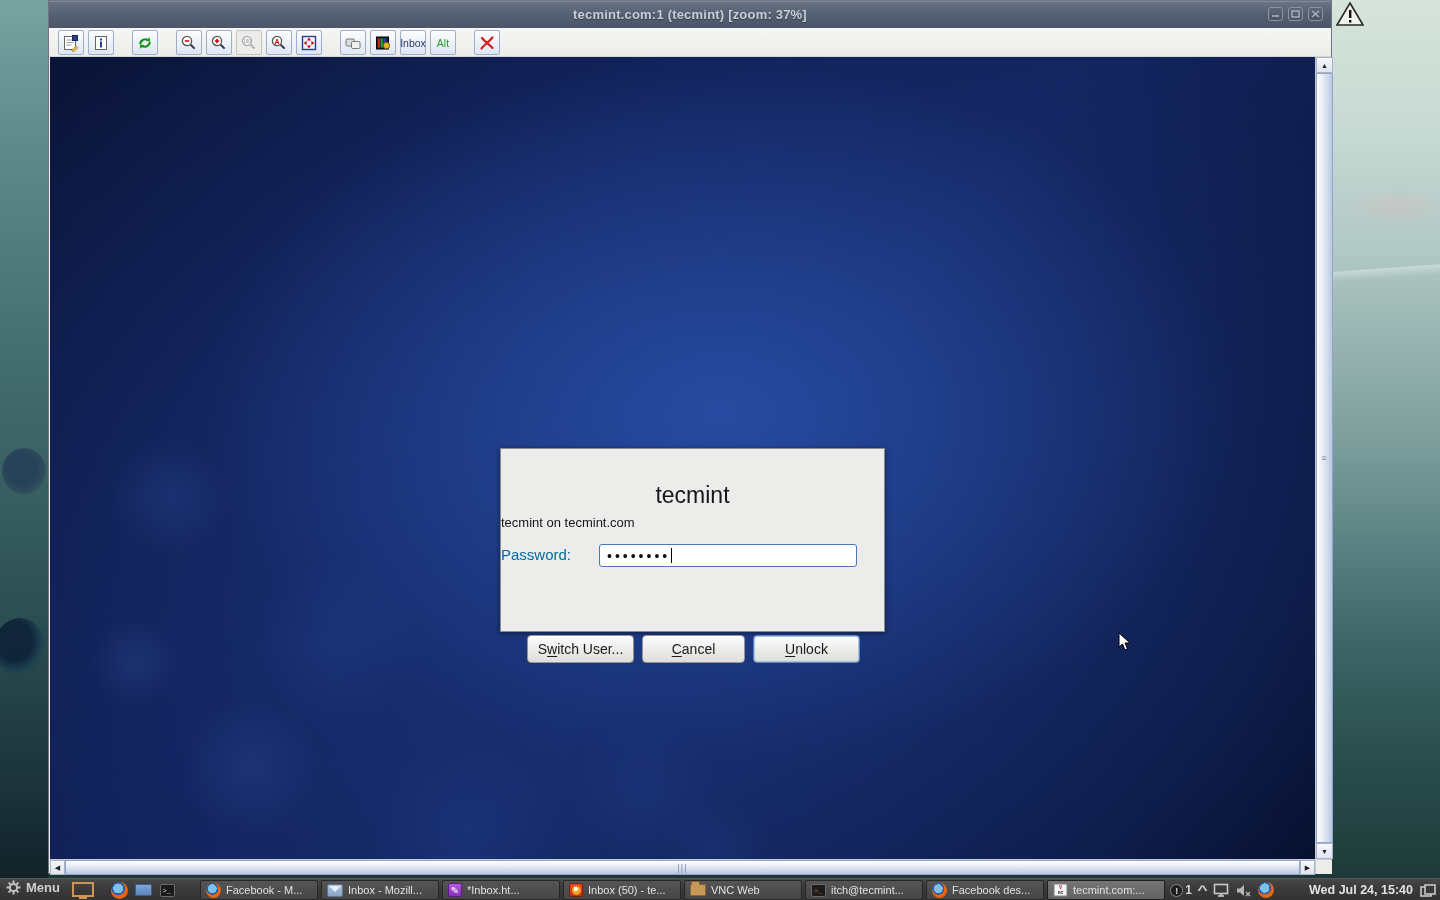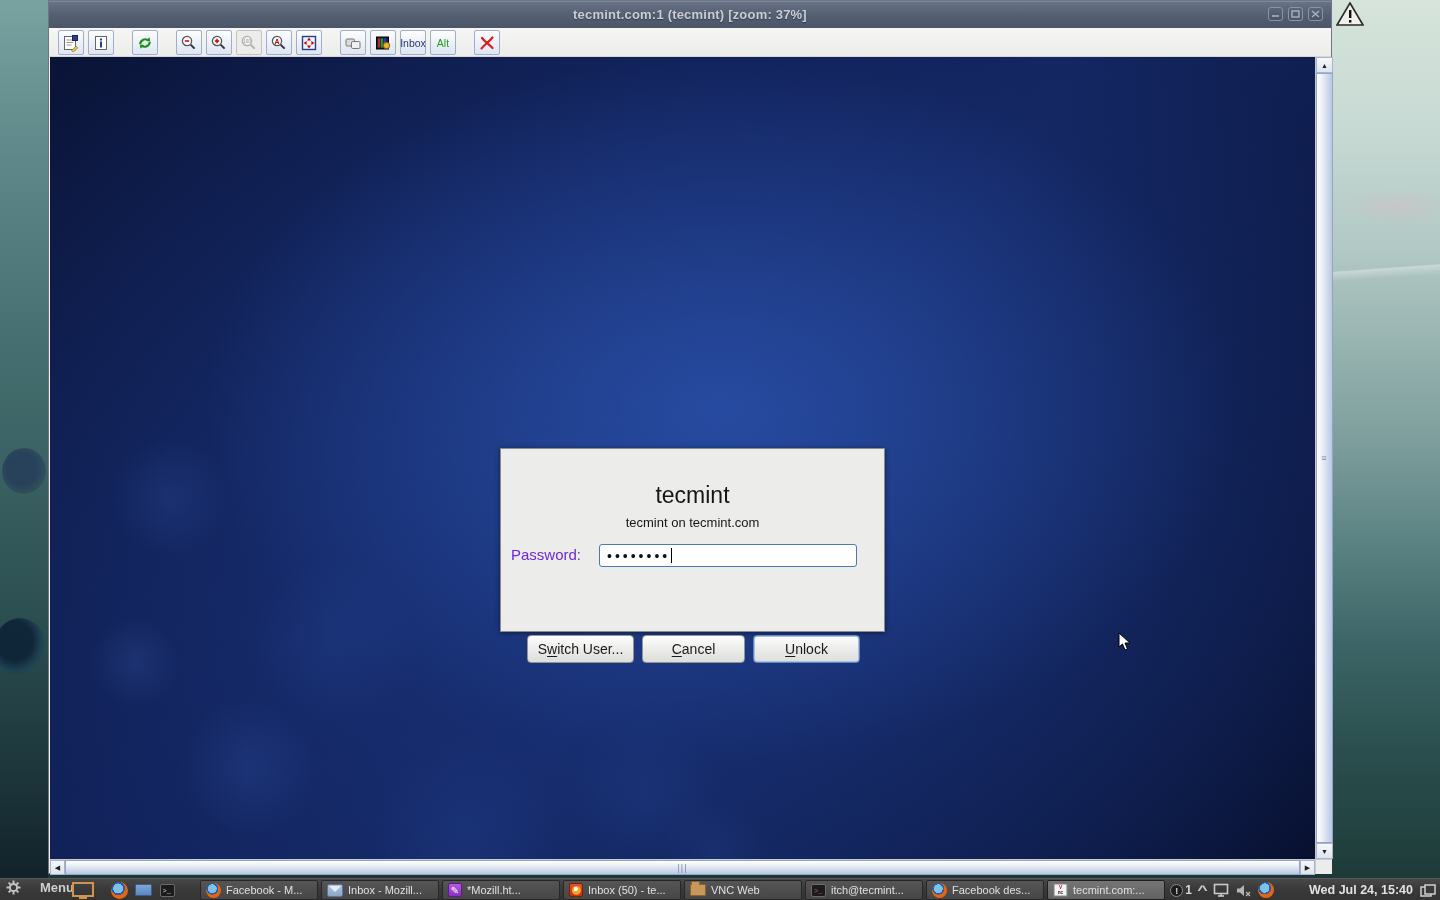--- a/index.html
+++ b/index.html
@@ -62,24 +62,24 @@
   .bk6 { left:40px;  top:560px; width:90px;  height:90px;  background:radial-gradient(circle, rgba(90,140,235,.13), transparent 70%); }
   .bk7 { left:610px; top:740px; width:110px; height:110px; background:radial-gradient(circle, rgba(60,110,210,.10), transparent 70%); }
 
   .mouse-cursor { position:absolute; left:1068px; top:575px; }
 
   
   .dialog { position:absolute; left:450px; top:391px; width:385px; height:184px;
     background:#ececea; border:1px solid #8a8a8c; box-shadow:0 1px 5px rgba(0,0,0,.5); }
   .dlg-title { position:absolute; top:33px; width:100%; text-align:center;
     font-size:23px; color:#161616; }
-  .dlg-sub { position:absolute; top:66px; width:100%; text-align:center;
+  .dlg-sub { position:absolute; top:66px; width:100%; 
     font-size:13px; color:#161616; }
-  .dlg-label { position:absolute; left:0; top:97px; width:90px; text-align:center;
-    font-size:15px; color:#6d28d9; }
+  .dlg-label { position:absolute; left:0; top:97px; width:90px; text-align:left;
+    font-size:15px; color:#0369a1; }
   .dlg-field { position:absolute; left:98px; top:95px; width:258px; height:23px;
     background:#fff; border:1px solid #4a78b8; border-radius:3px;
     display:flex; align-items:center; padding-left:7px; }
   .dlg-dots { font-size:14px; letter-spacing:3px; color:#111; line-height:1; }
   .caret { display:inline-block; width:1px; height:15px; background:#000; margin-left:1px; vertical-align:-2px; }
   .dlg-buttons { position:absolute; left:0; top:186px; width:100%; }
   .dlg-btn { position:absolute; height:28px; font-size:14px; color:#1a1a1a;
     background:linear-gradient(#fefefe,#e9e9e7 60%,#dededb); border:1px solid #949492; border-radius:4px;
     display:flex; align-items:center; justify-content:center; }
   .dlg-btn u { text-decoration:underline; text-underline-offset:2px; }
@@ -101,21 +101,21 @@
   .hscroll .thumb { position:absolute; left:15px; top:0; width:1235px; height:15px;
     background:linear-gradient(to bottom,#ffffff,#e7ecf5 40%,#b9c8e2); border:1px solid #93a5c6; }
   .grip { position:absolute; left:50%; top:50%; transform:translate(-50%,-50%);
     color:#7a8aa8; font-size:9px; letter-spacing:1px; line-height:1; }
   .corner { position:absolute; left:1266px; top:858px; width:17px; height:15px; background:#ececea; border-left:1px solid #c6ccd6; border-top:1px solid #c6ccd6; }
 
   
   .taskbar { position:absolute; left:0; top:878px; width:1440px; height:22px;
     background:linear-gradient(#484848,#3a3a3a 45%,#333333); border-top:1px solid #5a5a5a;
     display:block; color:#d8d8d8; }
-  .menu-area { position:absolute; left:6px; top:0; height:16px; display:flex; align-items:center; gap:19px; }
+  .menu-area { position:absolute; left:6px; top:0; height:16px; display:flex; align-items:center; gap:5px; }
   .menu-label { font-size:13px; font-weight:bold; color:#cfcfcf; }
   .launcher { position:absolute; top:2px; height:18px; display:flex; align-items:center; justify-content:center; }
   .l-desktop { left:70px; width:26px; }
   .l-firefox { left:108px; width:22px; }
   .l-files   { left:132px; width:22px; }
   .l-term    { left:156px; width:22px; }
 
   .icon-firefox { width:15px; height:15px; border-radius:50%;
     background:radial-gradient(circle at 42% 38%, #7ec0e8 0 34%, #2a5da8 35% 46%, #e8650f 47% 80%, #a33a08 100%); }
   .icon-folder { width:16px; height:12px; background:#c89858; border:1px solid #8a6430; border-radius:1px; position:relative; }
@@ -375,21 +375,21 @@
       <div class="task">
         <span class="t-icon">
             <span class="icon-mail"></span>
           </span>
         <span class="t-label">Inbox - Mozill...</span>
       </div>
       <div class="task">
         <span class="t-icon">
             <span class="icon-editor">✎</span>
           </span>
-        <span class="t-label">*Mozill.ht...</span>
+        <span class="t-label">*Inbox.ht...</span>
       </div>
       <div class="task">
         <span class="t-icon">
             <span class="icon-fx-red">
               <span class="ball"></span>
             </span>
           </span>
         <span class="t-label">Inbox (50) - te...</span>
       </div>
       <div class="task">

